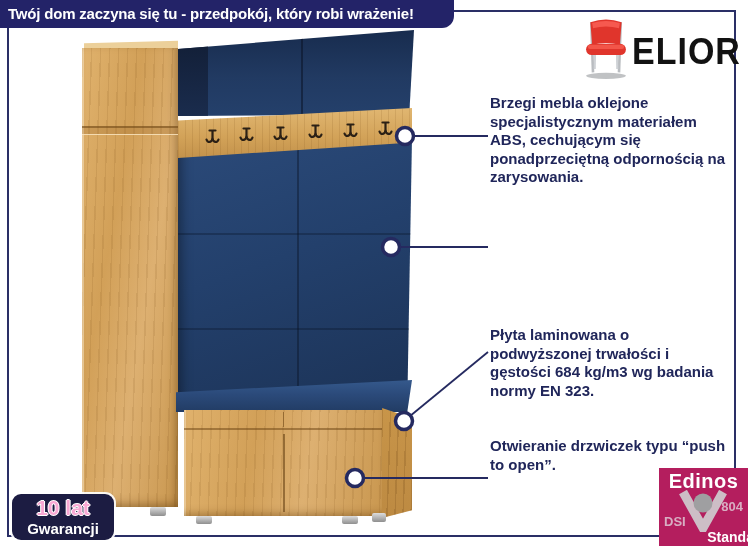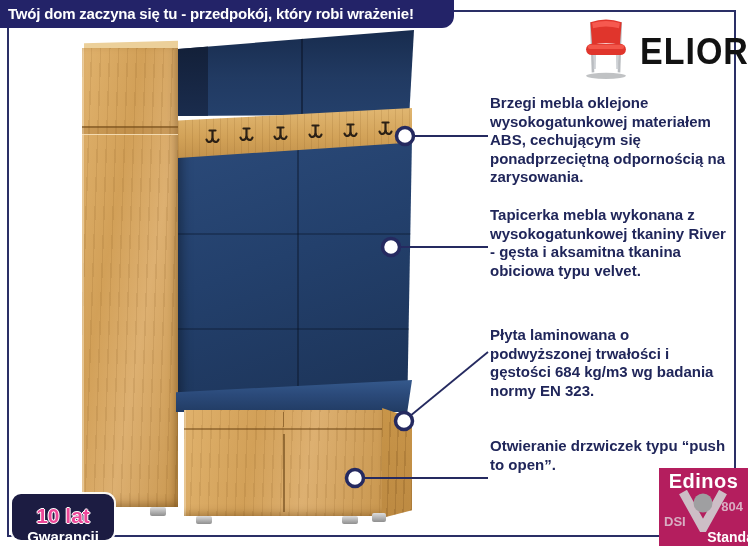--- a/index.html
+++ b/index.html
@@ -9,21 +9,21 @@
   
   .frame{position:absolute;left:7px;top:10px;width:729px;height:527px;
          border:2px solid #2a2f66;z-index:1;box-sizing:border-box;}
 
   
   .banner{position:absolute;left:0;top:0;height:28px;width:454px;box-sizing:border-box;
           background:#232368;color:#ffffff;font-weight:bold;font-size:15px;line-height:28px;
           padding:0 8px;border-radius:0 0 12px 0;z-index:6;letter-spacing:-0.2px;white-space:nowrap;}
 
   
-  .brand{position:absolute;left:580px;top:16px;z-index:5;display:flex;align-items:center;gap:8px;}
+  .brand{position:absolute;left:580px;top:16px;z-index:5;display:flex;align-items:center;}
   .brand-name{font-size:34px;font-weight:bold;color:#121212;letter-spacing:1px;transform:scaleY(1.08);}
 
   
   .annotation{position:absolute;left:490px;width:244px;color:#20265a;font-weight:bold;
               font-size:15px;line-height:18.5px;z-index:4;}
   .a1{top:94px;} .a2{top:206px;} .a3{top:326px;} .a4{top:437px;}
 
   
   .callouts{position:absolute;left:0;top:0;width:750px;height:550px;z-index:4;pointer-events:none;}
 
@@ -71,21 +71,21 @@
         linear-gradient(180deg,#c89549 0%,#bd8a42 100%);
       clip-path:polygon(0 0,100% 9%,100% 93%,0 100%);}
   .foot{position:absolute;background:linear-gradient(#dcdcdc,#8f8f8f);border-radius:2px;z-index:3;}
   .f1{left:94px;top:507px;width:16px;height:9px;} .f2{left:150px;top:507px;width:16px;height:9px;}
   .f3{left:196px;top:516px;width:16px;height:8px;} .f4{left:342px;top:516px;width:16px;height:8px;}
   .f5{left:372px;top:513px;width:14px;height:9px;}
 
   
   .warranty{position:absolute;left:12px;top:494px;width:102px;height:46px;background:#1c1c42;
       border-radius:9px;z-index:6;text-align:center;box-shadow:0 0 0 2px rgba(255,255,255,.9);}
-  .warranty-years{color:#ec4899;font-size:21px;font-weight:bold;line-height:24px;margin-top:10px;
+  .warranty-years{color:#f9a8d4;font-size:21px;font-weight:bold;line-height:24px;margin-top:2px;
       text-shadow:-1px 0 #fff,1px 0 #fff,0 -1px #fff,0 1px #fff;}
   .warranty-label{color:#ffffff;font-size:15px;font-weight:bold;line-height:17px;}
 
   
   .cert{position:absolute;left:659px;top:468px;width:89px;height:78px;background:#b41e5e;z-index:6;}
   .cert-name{position:absolute;top:2px;width:100%;text-align:center;color:#fff;
       font-size:20px;font-weight:bold;letter-spacing:.5px;}
   .cert-v{position:absolute;left:14px;top:22px;}
   .cert-left{position:absolute;left:5px;bottom:17px;font-size:13px;font-weight:bold;color:#d8aec2;}
   .cert-right{position:absolute;right:5px;bottom:32px;font-size:13px;font-weight:bold;color:#d8aec2;}
@@ -189,22 +189,21 @@
         <path d="M42 8 L43 60" stroke="#cfd2d6" stroke-width="2.4" fill="none"></path>
         <path d="M12 6 Q30 0 48 6 L46 32 Q30 28 14 32 Z" fill="#e0352c"></path>
         <path d="M14 7 Q30 2.5 46 7 L45 13 Q30 9 15 13 Z" fill="#ff6a5e" opacity="0.7"></path>
         <rect x="7" y="31" width="46" height="13" rx="6.5" fill="#e0352c"></rect>
         <rect x="9" y="32" width="42" height="5" rx="2.5" fill="#ff6a5e" opacity="0.6"></rect>
       </svg>
     </span>
     <span class="brand-name">ELIOR</span>
   </div>
 
-  <div class="annotation a1">Brzegi mebla oklejone wysokogatunkowej materiałem ABS, cechującym się ponadprzeciętną odpornością na zarysowania.</div>
-  <div class="annotation a2">Tapicerka mebla wykonana z wysokogatunkowej tkaniny River - gęsta i aksamitna tkanina obiciowa typu velvet.</div>
+  <div class="annotation a1">Brzegi mebla oklejone specjalistycznym materiałem ABS, cechującym się ponadprzeciętną odpornością na zarysowania.</div>
   <div class="annotation a3">Płyta laminowana o podwyższonej trwałości i gęstości 684 kg/m3 wg badania normy EN 323.</div>
   <div class="annotation a4">Otwieranie drzwiczek typu “push to open”.</div>
 
   <div class="warranty">
     <div class="warranty-years">10 lat</div>
     <div class="warranty-label">Gwarancji</div>
   </div>
 
   <div class="cert">
     <span class="cert-v">

